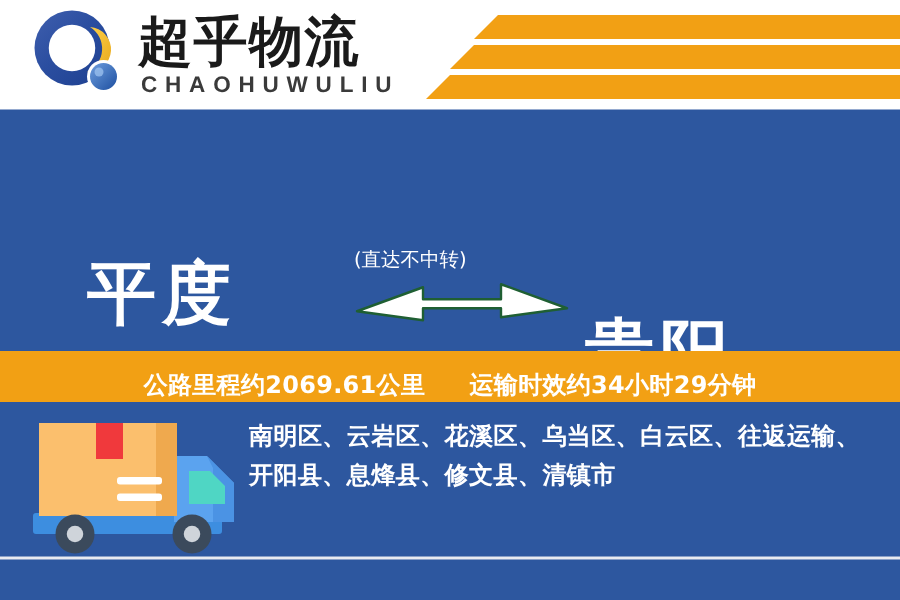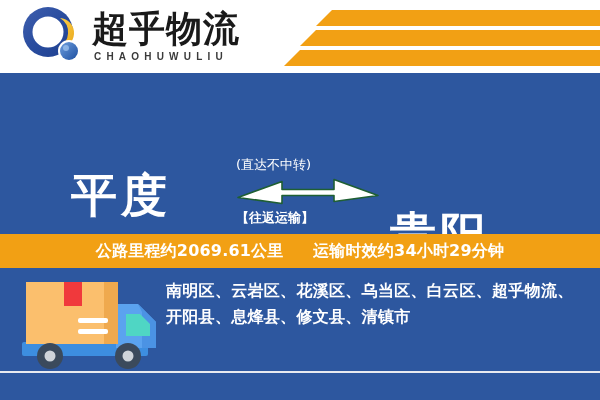--- a/index.html
+++ b/index.html
@@ -35,61 +35,61 @@
     margin-left:8px;
     display:flex; flex-direction:column; justify-content:center;
   }
   .logo-cn {
     font-family:"DejaVu Sans","Liberation Sans",sans-serif;
     font-size:36px; font-weight:bold; color:#1a1a1a;
     letter-spacing:1px; line-height:42px; white-space:nowrap;
   }
   .logo-en {
     font-family:"Liberation Sans",sans-serif;
-    font-size:10px; font-weight:bold; color:#3a3a3a;
+    font-size:15px; font-weight:bold; color:#3a3a3a;
     letter-spacing:5.2px; line-height:14px; white-space:nowrap;
     padding-left:2px;
   }
   .stripes { position:absolute; right:0; top:0; width:330px; height:73px; }
 
   
   .route-panel {
     position:absolute; left:0; top:73px; width:600px; height:161px;
     background:#2d579f;
   }
   .city {
     position:absolute; top:122px;
     font-family:"DejaVu Sans","Liberation Sans",sans-serif;
     font-size:46px; font-weight:bold; color:#ffffff;
     letter-spacing:4px; line-height:52px;
     transform:translateY(-50%);
     white-space:nowrap;
   }
-  .city-from { left:58px;margin-left:13px; }
+  .city-from { left:58px; }
   .city-to   { left:390px;margin-top:39px; }
 
   .mid {
     position:absolute; left:236px; top:118px; width:144px;
     text-align:left;
     transform:translateY(-50%);
   }
   .mid-top, .mid-bottom {
     font-family:"DejaVu Sans","Liberation Sans",sans-serif;
     font-size:13px; color:#ffffff; white-space:nowrap; line-height:16px;
   }
   .mid-top { margin-bottom:3px; }
   .mid-bottom { margin-top:4px; font-weight:bold; }
   .arrow-box { width:144px; height:30px; }
   .arrow-box svg { display:block; }
 
   
   .info-bar {
     position:absolute; left:0; top:234px; width:600px; height:34px;
     background:#f2a014;
-    display:flex; align-items:center; justify-content:center;
+    display:flex; align-items:flex-end; justify-content:center;
   }
   .info-text {
     font-family:"DejaVu Sans","Liberation Sans",sans-serif;
     font-size:16px; font-weight:bold; color:#ffffff;
     white-space:nowrap; letter-spacing:0.2px;
   }
   .info-gap { display:inline-block; width:18px; }
 
   
   .area-panel {
@@ -162,21 +162,20 @@
 
     <div class="city city-from">平度</div>
 
     <div class="mid">
       <div class="mid-top">(直达不中转)</div>
       <div class="arrow-box">
         <svg width="144" height="30" viewBox="0 0 144 30">
           <path d="M2 22 L46 6 L46 14 L98 14 L98 4 L142 20 L98 26 L98 20 L46 20 L46 28 Z" fill="#ffffff" stroke="#1f5f33" stroke-width="1.6" stroke-linejoin="round"></path>
         </svg>
       </div>
-      <div class="mid-bottom">【往返运输】</div>
     </div>
 
     <div class="city city-to">贵阳</div>
   </div>
 
   <div class="info-bar">
     <div class="info-text">
       <span>公路里程约2069.61公里</span>
       <span class="info-gap"></span>
       <span>运输时效约34小时29分钟</span>
@@ -203,18 +202,18 @@
         <rect x="62" y="42" width="30" height="5" rx="2" fill="#ffffff"></rect>
         <rect x="62" y="53" width="30" height="5" rx="2" fill="#ffffff"></rect>
 
         <circle cx="34" cy="80" r="13" fill="#3b4a5c"></circle>
         <circle cx="34" cy="80" r="5.5" fill="#cfd4da"></circle>
         <circle cx="112" cy="80" r="13" fill="#3b4a5c"></circle>
         <circle cx="112" cy="80" r="5.5" fill="#cfd4da"></circle>
       </svg>
     </div>
 
-    <div class="area-text">南明区、云岩区、花溪区、乌当区、白云区、超乎物流、开阳县、息烽县、修文县、清镇市</div>
+    <div class="area-text">南明区、云岩区、花溪区、乌当区、白云区、往返运输、开阳县、息烽县、修文县、清镇市</div>
 
     <div class="road"></div>
   </div>
 
 </div>
 
 </body></html>

